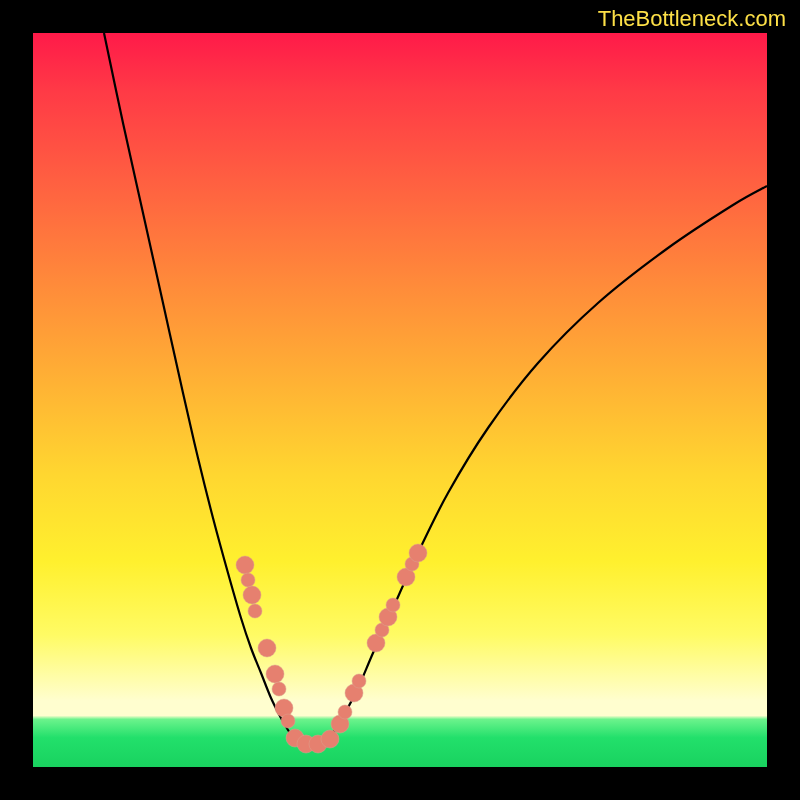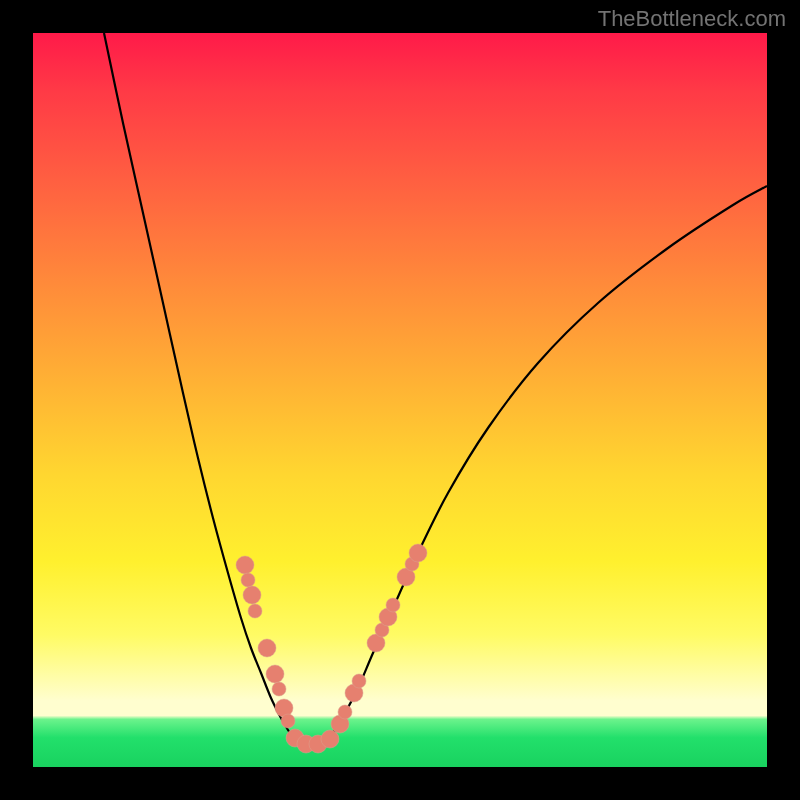--- a/index.html
+++ b/index.html
@@ -8,21 +8,21 @@
     height: 800px;
     background: #000;
     position: relative;
     overflow: hidden;
     font-family: Arial, Helvetica, sans-serif;
   }
   .watermark {
     position: absolute;
     top: 6px;
     right: 14px;
-    color: #737373;
+    color: #fde047;
     font-size: 22px;
     font-weight: 400;
     z-index: 10;
   }
   .plot {
     position: absolute;
     left: 33px;
     top: 33px;
     width: 734px;
     height: 734px;

